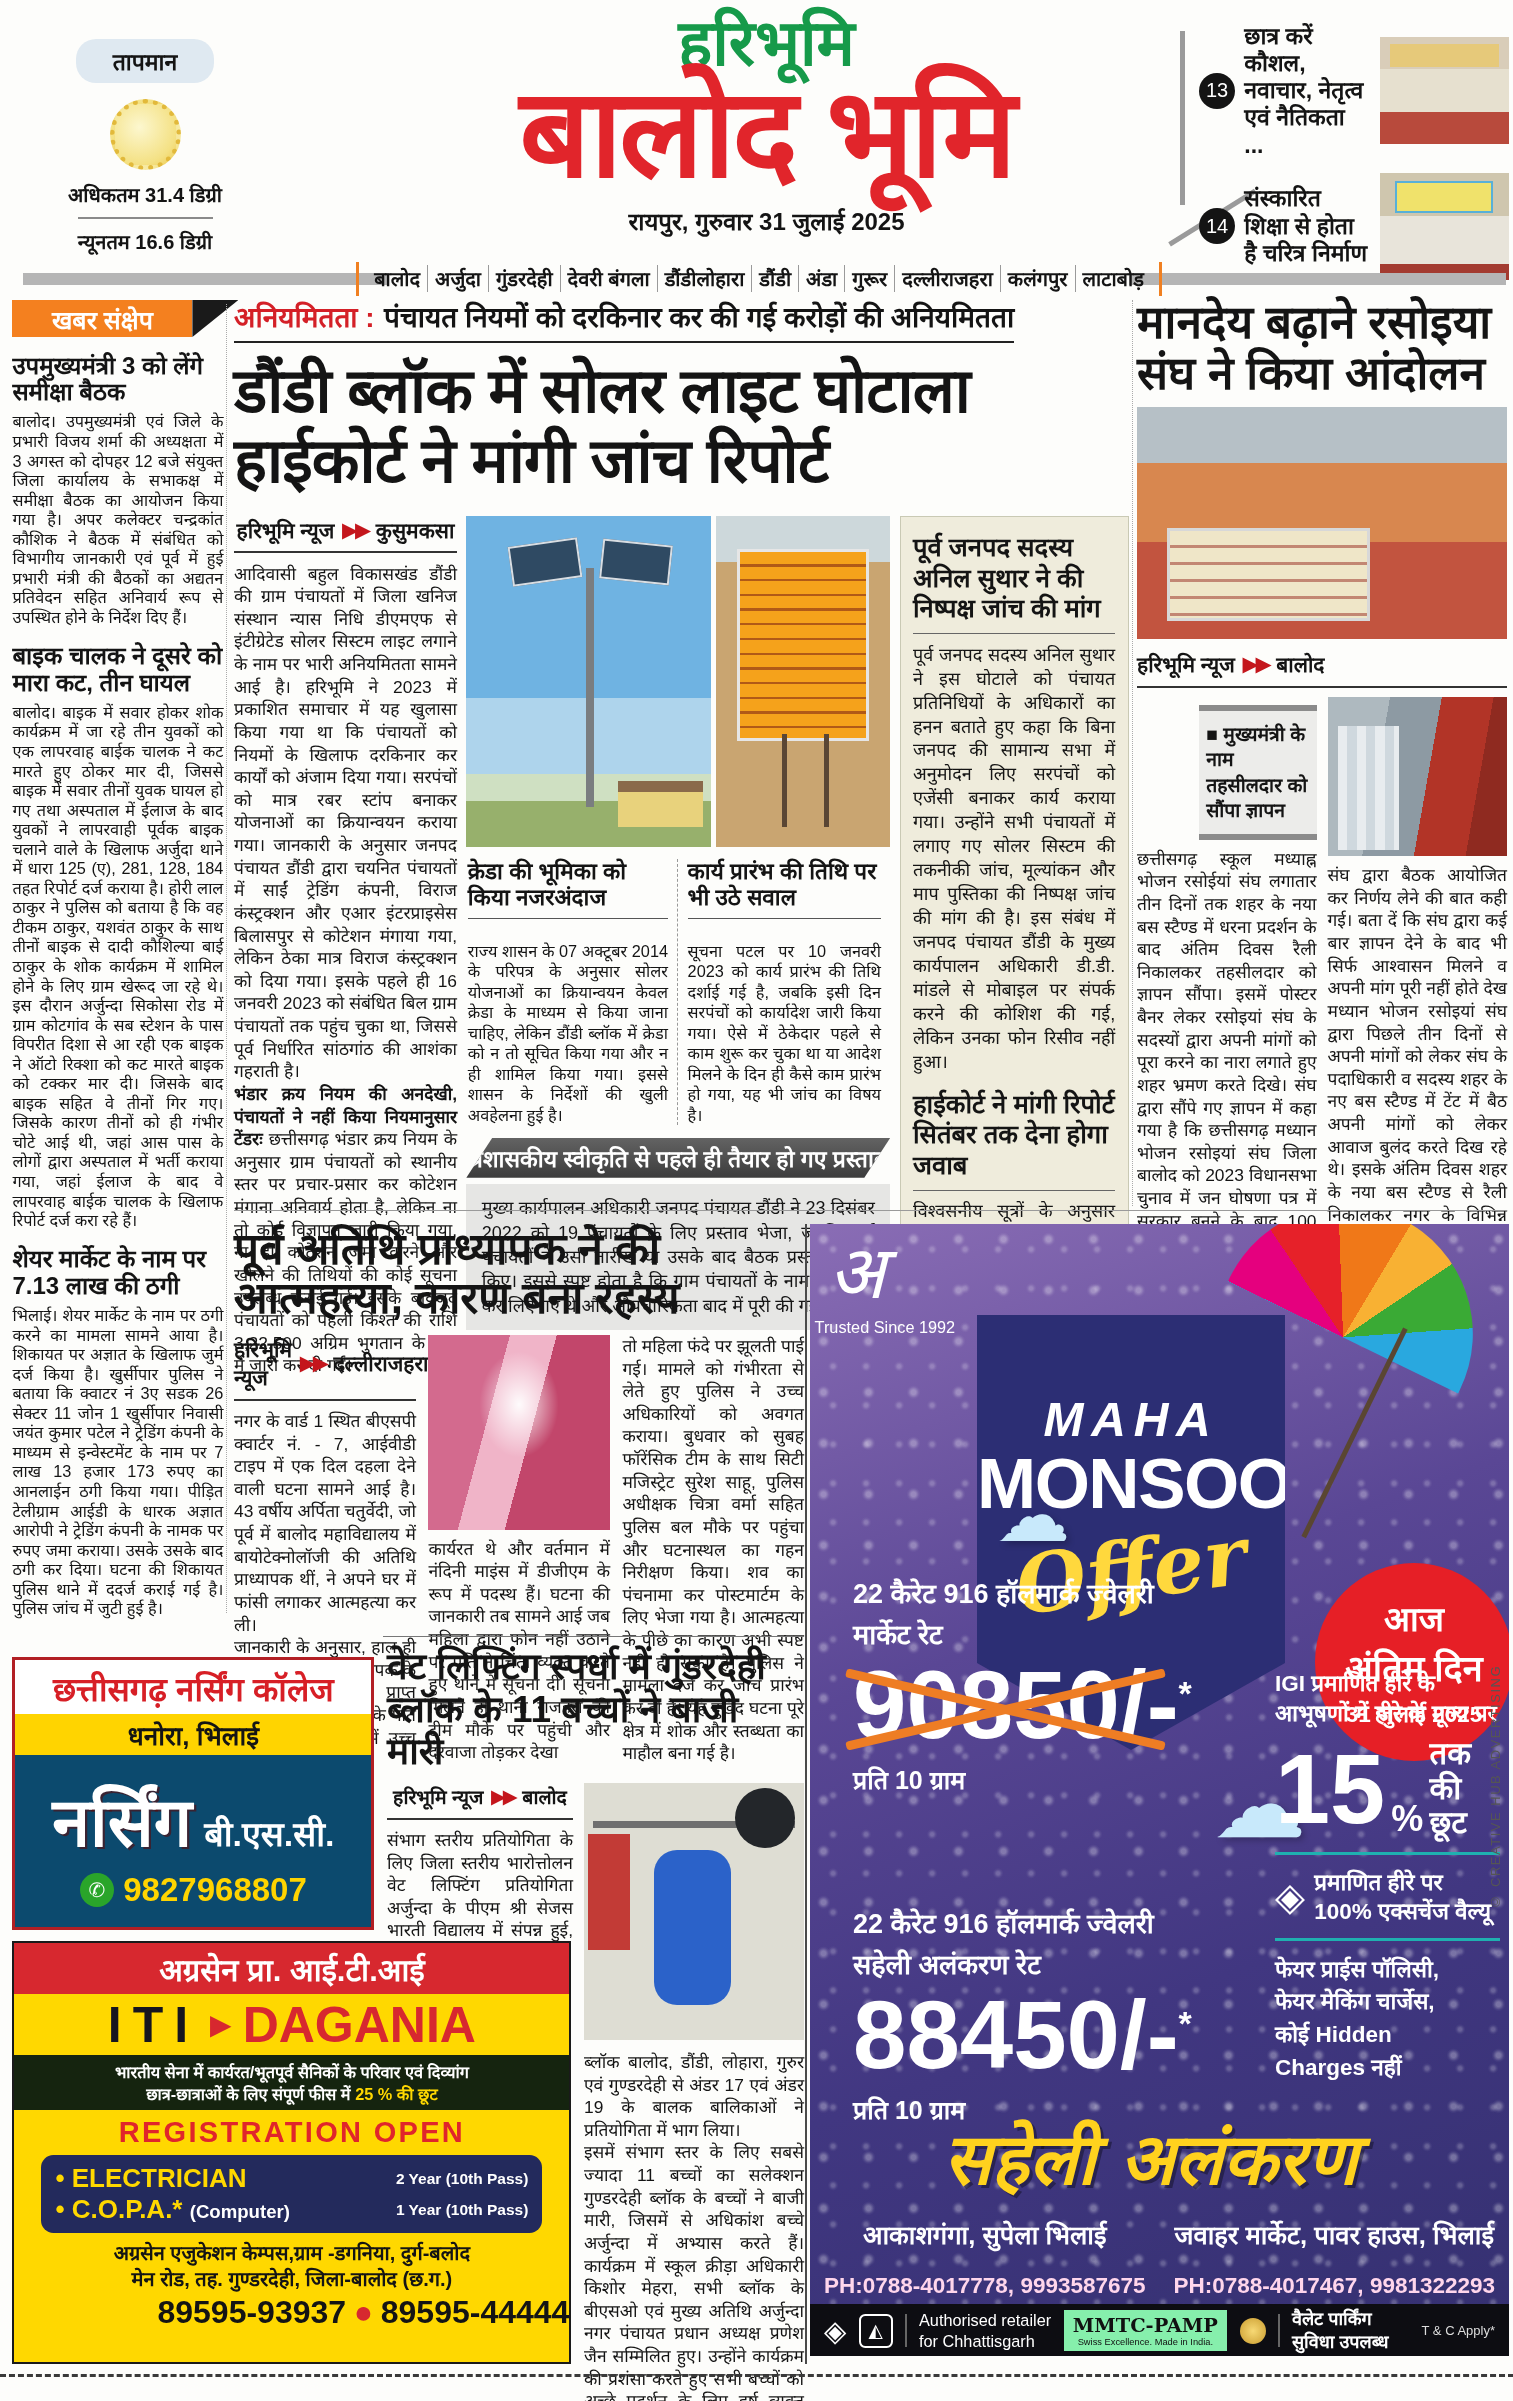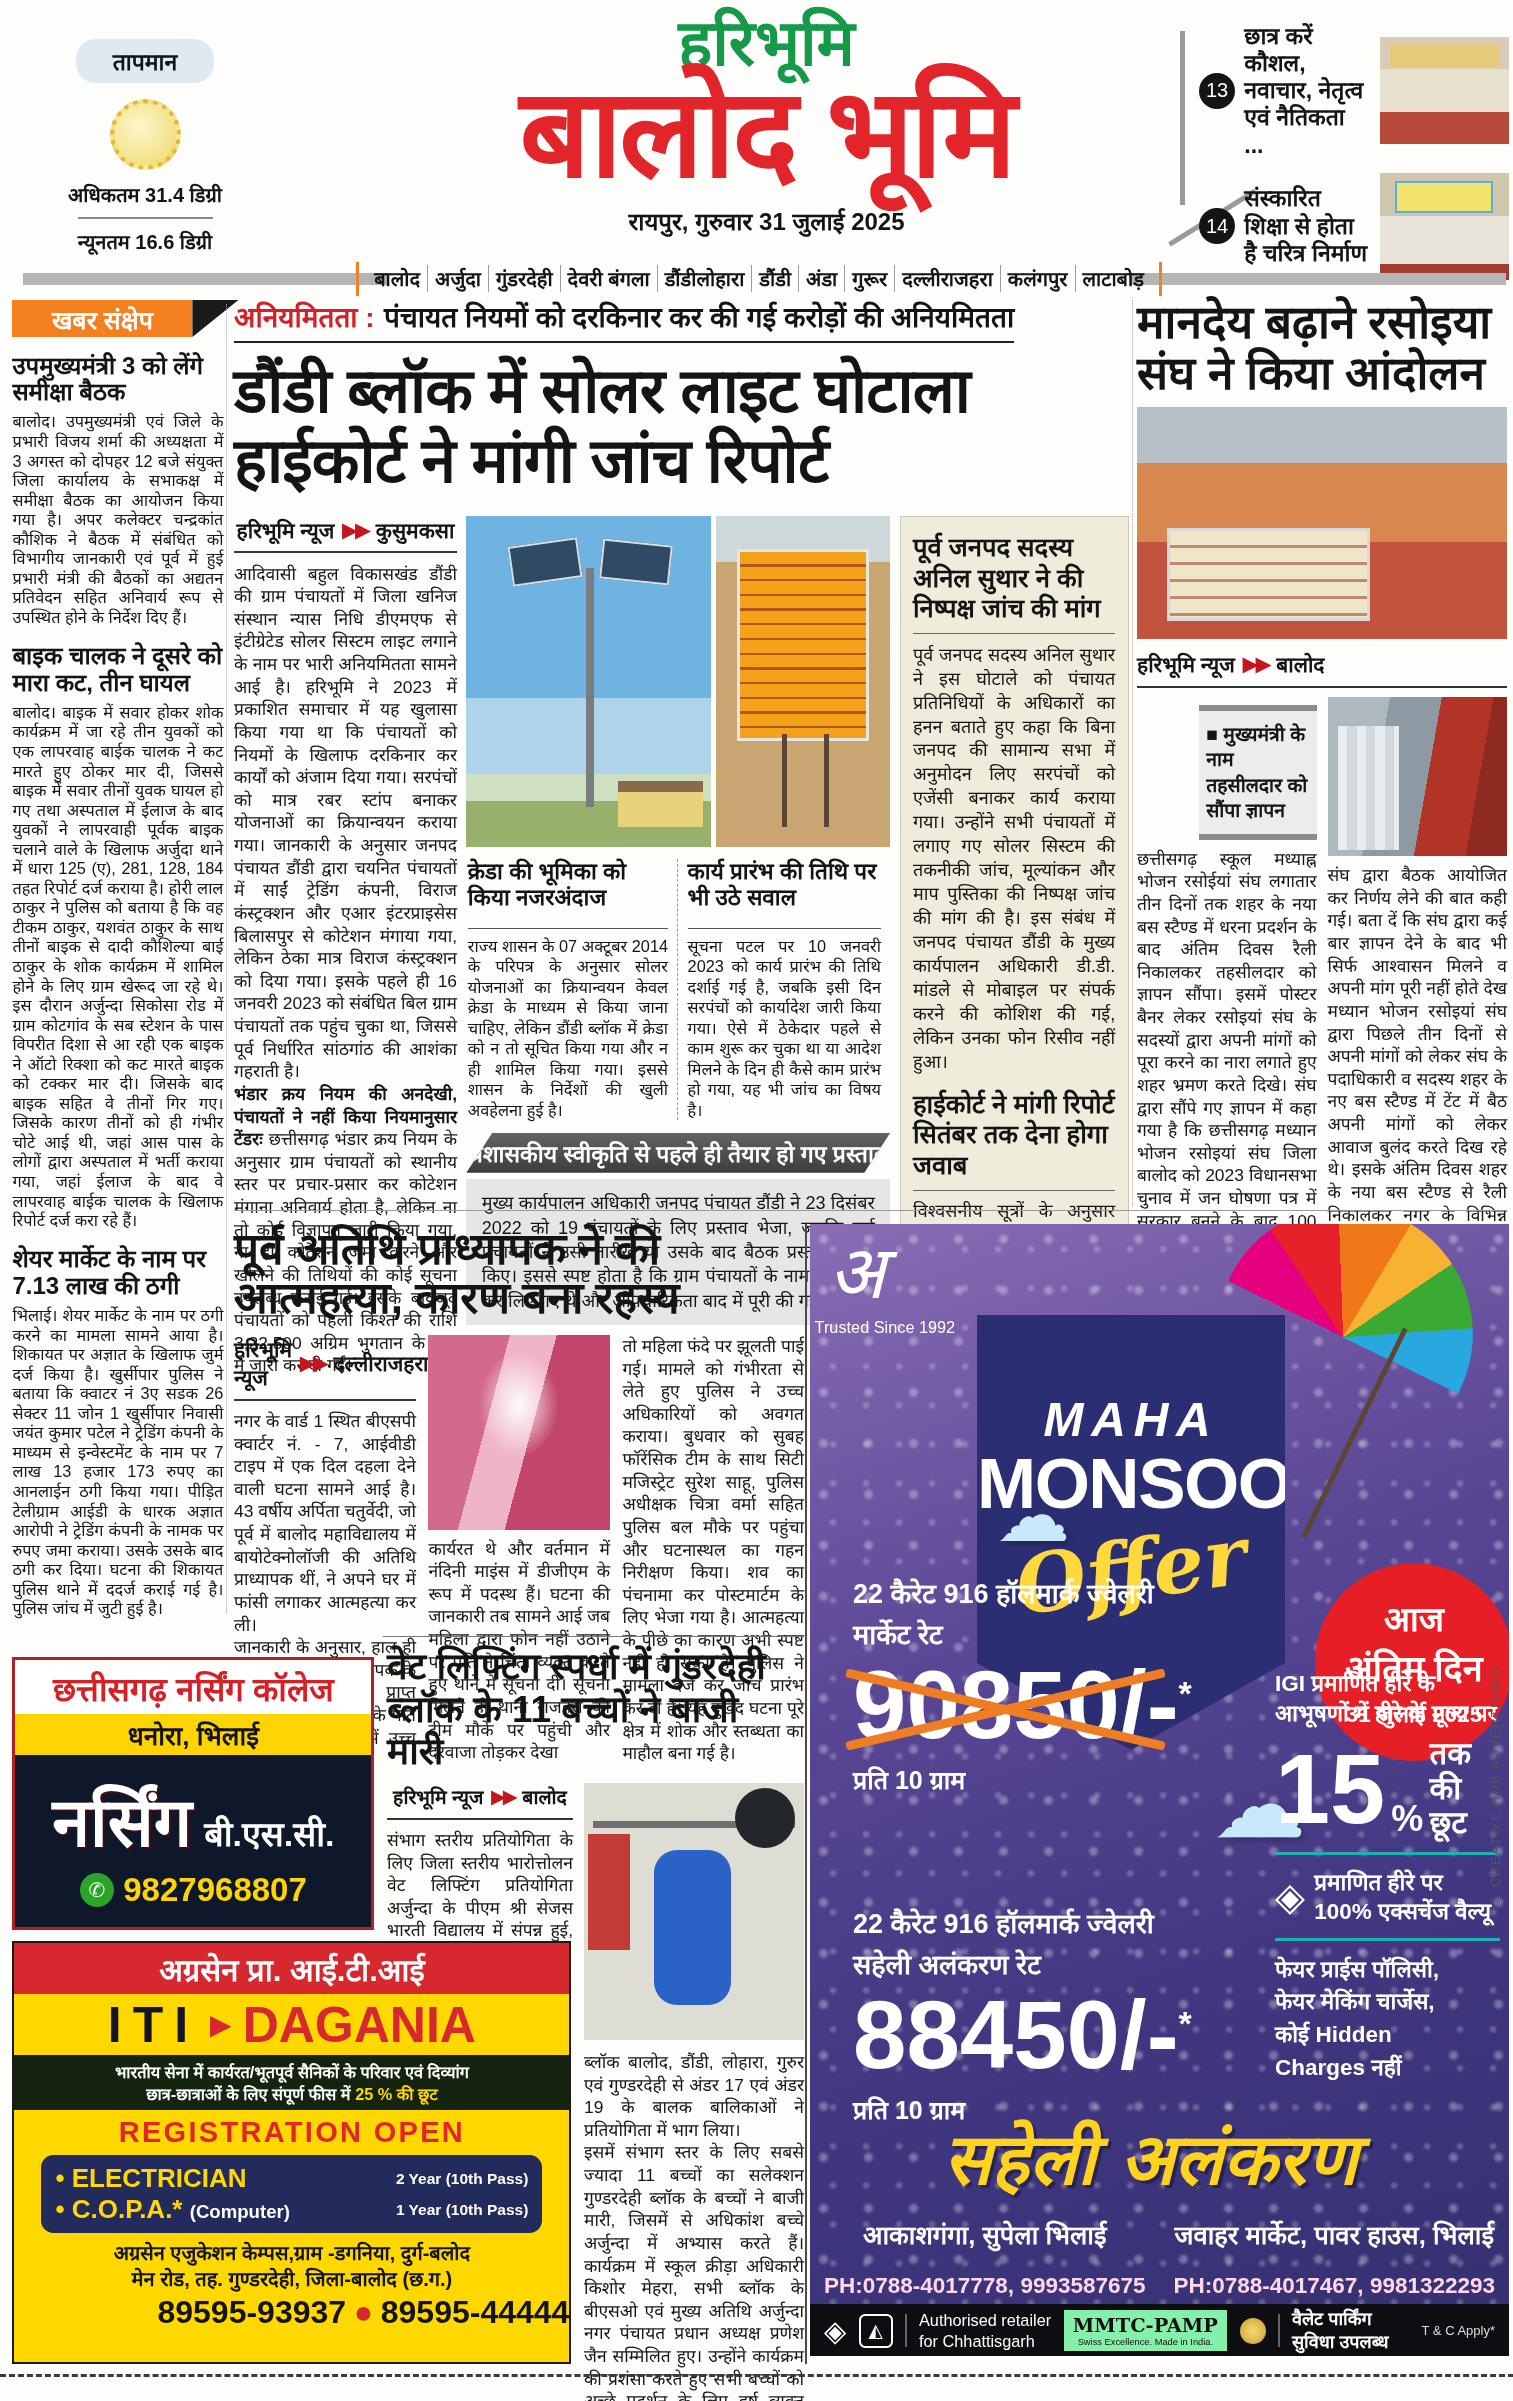--- a/index.html
+++ b/index.html
@@ -69,21 +69,21 @@
   .ph-solar .p2{left:55%;transform:rotate(6deg)}
   .ph-solar .house{position:absolute;left:62%;bottom:6%;width:85px;height:46px;background:#e8d27c;border-top:11px solid #8a6a4a}
   .ph-board{width:175px;background:linear-gradient(180deg,#cdd8db 0 14%,#c9a571 14% 100%)}
   .ph-board .bd{position:absolute;left:12%;top:10%;width:76%;height:58%;background:#f5a21b;border:3.9px solid #e6e6e6;
      background-image:repeating-linear-gradient(180deg,transparent 0 12.4px,rgba(120,30,20,.55) 12.4px 14.7px)}
   .ph-board .lg1,.ph-board .lg2{position:absolute;top:66%;width:5.4px;height:28%;background:#5a4634}
   .ph-board .lg1{left:38%}.ph-board .lg2{left:62%}
   .mid-boxes{display:flex;margin-top:12.4px}
   .mbox{width:50%;padding:0 9.3px}
   .mbox:first-child{border-right:1.5px dashed #999;padding-left:1.5px}
-  .mbox h4{font-size:22.5px;font-weight:800;line-height:1.15;border-bottom:1.5px solid #555;padding-bottom:17px;margin-bottom:7px}
+  .mbox h4{font-size:22.5px;font-weight:800;line-height:1.15;border-bottom:1.5px solid #555;padding-bottom:7px;margin-bottom:22px}
   .mbox p{font-size:16.3px;line-height:1.26;text-align:justify}
   .banner{margin-top:12.4px;height:40px;background:linear-gradient(#636363,#3c3c3c);color:#fff;font-size:23px;font-weight:800;
           display:flex;align-items:center;justify-content:center;
           clip-path:polygon(26px 0,100% 0,calc(100% - 26px) 100%,0 100%)}
   .banner-body{margin-top:6.2px;background:#e6e6e4;padding:12.4px 15.5px;font-size:18px;line-height:1.35;text-align:justify}
   .side-h{font-size:25.6px;font-weight:800;line-height:1.2;border-bottom:1.5px solid #666;padding-bottom:9.3px;margin-bottom:9.3px}
   .side-p{font-size:18px;line-height:1.33;text-align:justify}
   .side-h2{margin-top:14px}
   .vsep-lead-cook{left:1132px;top:300px;height:906px;border-left:1.5px dotted #aaa}
   
@@ -124,21 +124,21 @@
   .ph-lifter{height:257px;background:#deddd3}
   .ph-lifter .bar{position:absolute;left:4%;top:15%;width:92%;height:7px;background:#6f6f6f}
   .ph-lifter .plate{position:absolute;right:4%;top:2%;width:60px;height:60px;border-radius:50%;background:#23262a}
   .ph-lifter .fig{position:absolute;left:32%;top:26%;width:77px;height:155px;border-radius:23px;background:#2b62c9}
   .ph-lifter .poster{position:absolute;left:2%;top:20%;width:42px;height:116px;background:#c23b36}
   .wl-cap{margin-top:11px}
   
   .nursing{left:12.4px;top:1657px;width:362px;height:273px;border:3.1px solid #b21f24;display:flex;flex-direction:column}
   .n-r1{background:#fff;color:#d71f26;font-size:33px;font-weight:800;text-align:center;padding:6.2px 0 3.1px}
   .n-r2{background:#ffd400;color:#141414;font-size:26px;font-weight:800;text-align:center;padding:2.3px 0}
-  .n-r3{flex:1;background:#0f172a;display:flex;flex-direction:column;justify-content:center}
+  .n-r3{flex:1;background:#0c4a6e;display:flex;flex-direction:column;justify-content:center}
   .n-course-row{display:flex;align-items:baseline;justify-content:center;gap:12.4px}
   .n-course{color:#fff;font-size:68px;font-weight:800;text-shadow:2.3px 2.3px 0 rgba(90,10,10,.6)}
   .n-degree{color:#fff;font-size:34px;font-weight:800}
   .n-phone{display:flex;align-items:center;justify-content:center;gap:9.3px;color:#ffd400;font-size:33px;font-weight:800;margin-top:4.6px}
   .n-phone .ic{width:34px;height:34px;border-radius:50%;background:#2aa52a;color:#fff;font-size:20px;
                display:flex;align-items:center;justify-content:center}
   
   .iti{left:12.4px;top:1941px;width:559px;height:423px;border:2.3px solid #1a1a1a;display:flex;flex-direction:column}
   .i-r1{background:#d7282f;color:#fff;font-weight:800;font-size:31px;text-align:center;padding:4.6px 0}
   .i-r2{background:#ffd800;display:flex;align-items:center;justify-content:center;gap:11px;padding:1.5px 0}

